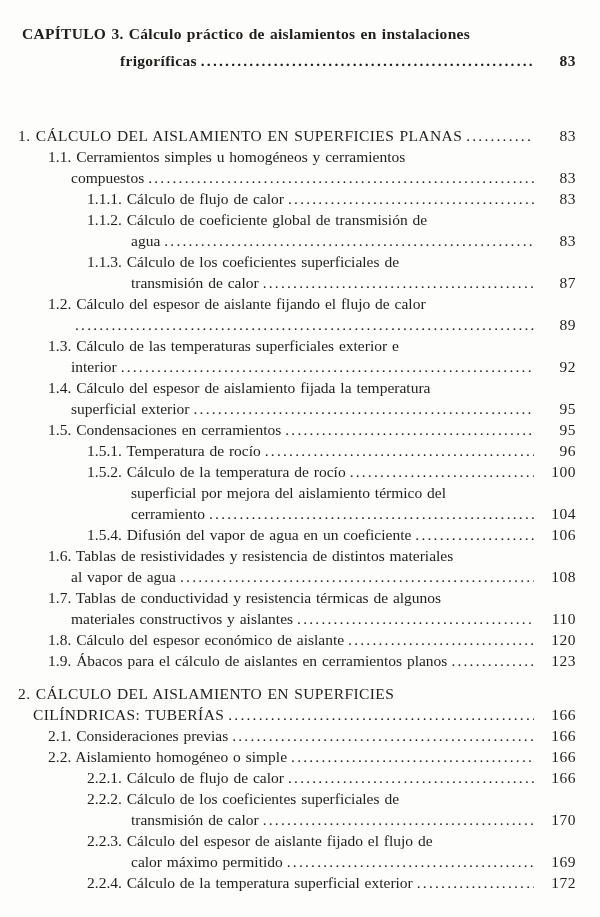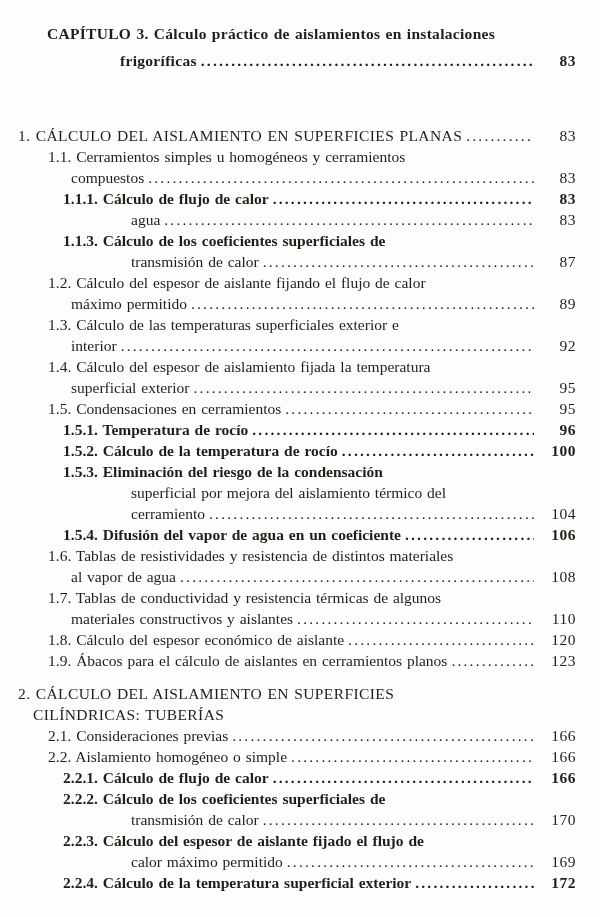--- a/index.html
+++ b/index.html
@@ -44,29 +44,29 @@
     text-align: right;
     letter-spacing: 0.5px;
   }
   
   .chap .row {
     height: 27px;
     line-height: 27px;
     font-weight: bold;
     letter-spacing: 0.3px;
   }
-  .chap1 { padding-left: 22px; margin-left: 25px; }
+  .chap1 { padding-left: 22px; }
   .chap2 { padding-left: 120px; }
   
   .toc { margin-top: 51px; }
   .section       { padding-left: 18px;  letter-spacing: 0.4px; }
-  .section-cont  { padding-left: 33px;  letter-spacing: 0.4px; flex-direction: column; }
+  .section-cont  { padding-left: 33px;  letter-spacing: 0.4px; }
   .item1         { padding-left: 48px; align-items: flex-end; }
   .item1-cont    { padding-left: 71px; }
-  .item2         { padding-left: 63px; font-weight: bold; }
+  .item2         { padding-left: 87px; }
   .item2-cont    { padding-left: 131px; }
   .gap { margin-top: 12px; text-align: right; }
 </style>
 </head>
 <body>
 
 <div class="page">
 
   <div class="chap">
     <div class="row chap1">
@@ -91,38 +91,40 @@
       <div class="row item1-cont">
         <span class="txt">compuestos</span>
         <span class="leader">........................................................................................................................................................................................................</span>
         <span class="pg">83</span>
       </div>
       <div class="row item2">
         <span class="txt">1.1.1. Cálculo de flujo de calor</span>
         <span class="leader">........................................................................................................................................................................................................</span>
         <span class="pg">83</span>
       </div>
+      <div class="row item2">
+        <span class="txt">1.1.2. Cálculo de coeficiente global de transmisión de</span>
+      </div>
       <div class="row item2-cont">
         <span class="txt">agua</span>
         <span class="leader">........................................................................................................................................................................................................</span>
         <span class="pg">83</span>
       </div>
       <div class="row item2">
         <span class="txt">1.1.3. Cálculo de los coeficientes superficiales de</span>
       </div>
       <div class="row item2-cont">
         <span class="txt">transmisión de calor</span>
         <span class="leader">........................................................................................................................................................................................................</span>
         <span class="pg">87</span>
       </div>
       <div class="row item1">
         <span class="txt">1.2. Cálculo del espesor de aislante fijando el flujo de calor</span>
       </div>
       <div class="row item1-cont">
-        <span class="txt">máximo permitido</span>
         <span class="leader">........................................................................................................................................................................................................</span>
         <span class="pg">89</span>
       </div>
       <div class="row item1">
         <span class="txt">1.3. Cálculo de las temperaturas superficiales exterior e</span>
       </div>
       <div class="row item1-cont">
         <span class="txt">interior</span>
         <span class="leader">........................................................................................................................................................................................................</span>
         <span class="pg">92</span>
@@ -142,23 +144,20 @@
       </div>
       <div class="row item2">
         <span class="txt">1.5.1. Temperatura de rocío</span>
         <span class="leader">........................................................................................................................................................................................................</span>
         <span class="pg">96</span>
       </div>
       <div class="row item2">
         <span class="txt">1.5.2. Cálculo de la temperatura de rocío</span>
         <span class="leader">........................................................................................................................................................................................................</span>
         <span class="pg">100</span>
-      </div>
-      <div class="row item2">
-        <span class="txt">1.5.3. Eliminación del riesgo de la condensación</span>
       </div>
       <div class="row item2-cont">
         <span class="txt">superficial por mejora del aislamiento térmico del</span>
       </div>
       <div class="row item2-cont">
         <span class="txt">cerramiento</span>
         <span class="leader">........................................................................................................................................................................................................</span>
         <span class="pg">104</span>
       </div>
       <div class="row item2">

